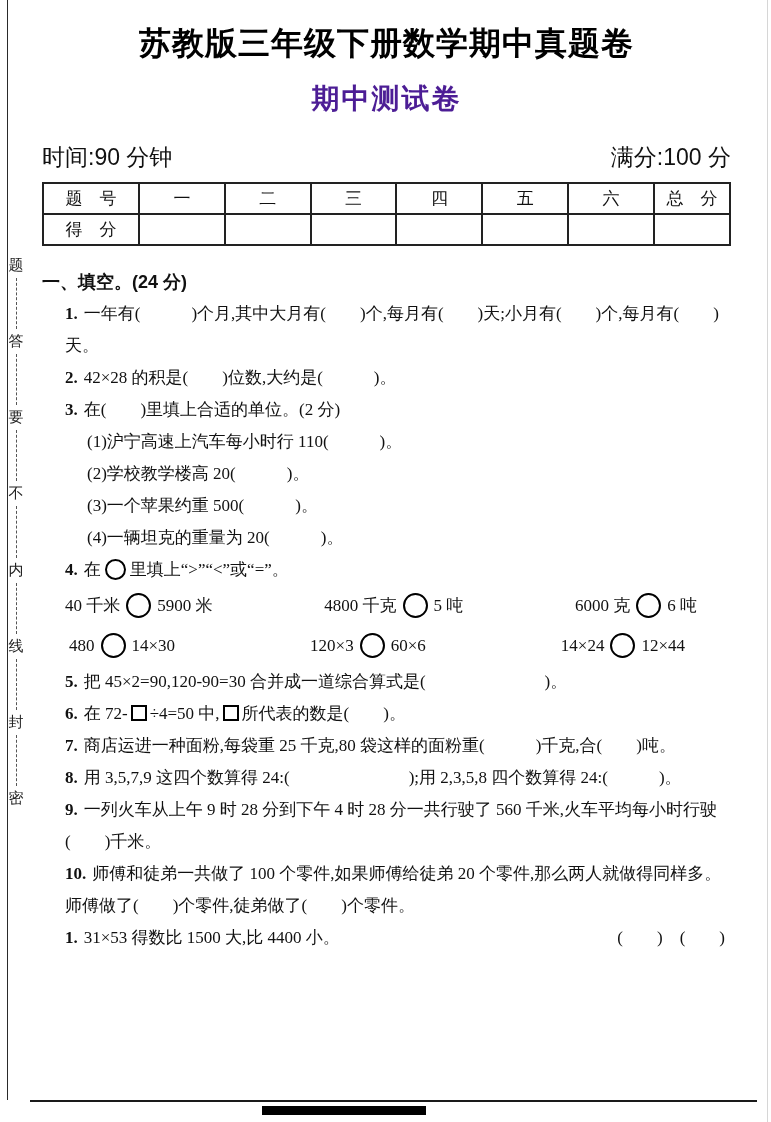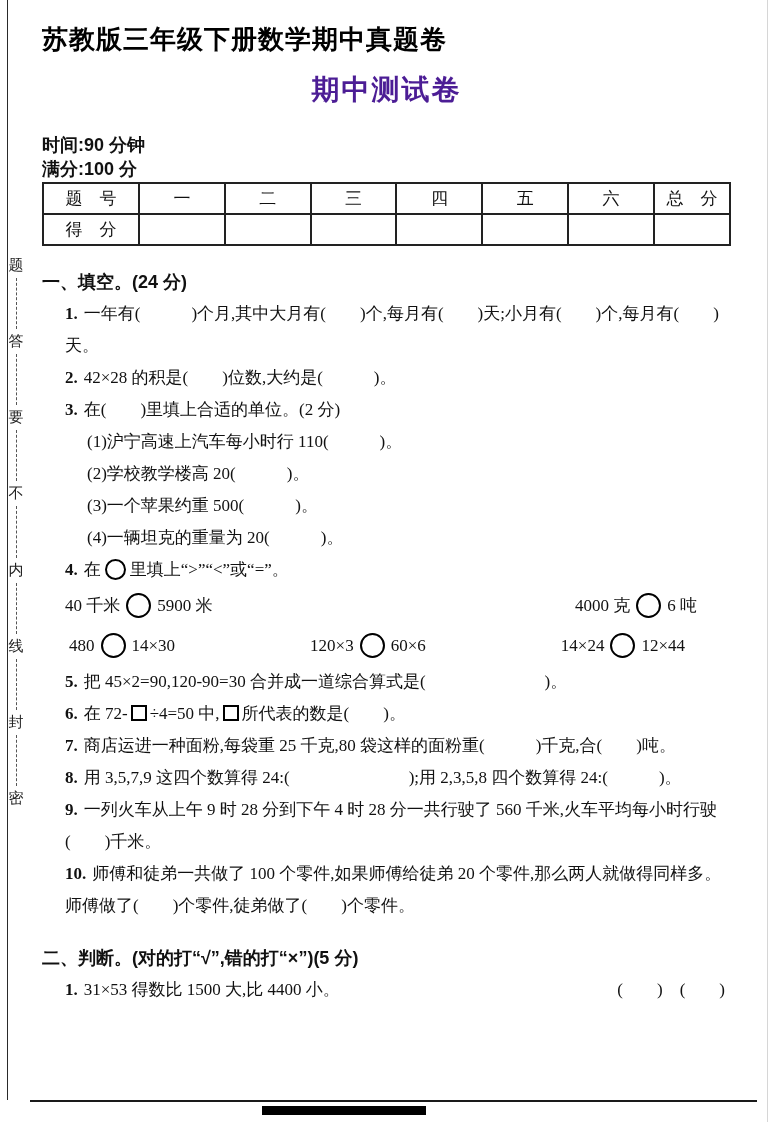--- a/index.html
+++ b/index.html
@@ -15,32 +15,32 @@
   .seal {
     position:absolute; left:6px; top:258px; height:548px; width:20px;
     display:flex; flex-direction:column; align-items:center;
   }
   .seal-char { font-size:15px; color:#222; line-height:1; }
   .seal-dash { flex:1; width:0; border-left:1.5px dashed #555; margin:5px 0; }
 
   .content { position:relative; margin:0 40px 0 42px; }
 
   .title {
-    padding-top:22px; font-weight:bold; font-size:26px;
+    padding-top:22px; text-align:center; font-weight:bold; font-size:32px;
     letter-spacing:1px; font-family:"Liberation Sans", sans-serif; color:#000;
   }
   .subtitle {
     margin-top:14px; text-align:center; font-weight:bold; font-size:28px;
     letter-spacing:2px; font-family:"Liberation Sans", sans-serif; color:#4c1d95;
   }
   .info-row {
     margin-top:24px; display:flex; justify-content:space-between;
-    font-weight:bold; font-size:18px; font-family:"Liberation Sans", sans-serif;flex-direction:column;
-  }
-  table.score-table { margin-top:1px; width:100%; border-collapse:collapse; }
+    font-weight:normal; font-size:23px; font-family:"Liberation Sans", sans-serif;
+  }
+  table.score-table { margin-top:9px; width:100%; border-collapse:collapse; }
   table.score-table td {
     border:2px solid #222; height:31px; text-align:center;
     font-size:17px; padding:0 2px;
   }
   td.st-first { width:96px; }
   td.st-last  { width:76px; }
 
   .sec-heading {
     margin-top:20px; font-weight:bold; font-size:18px;
     font-family:"Liberation Sans", sans-serif; line-height:32px;
@@ -146,21 +146,22 @@
       <div class="sub-item">(3)一个苹果约重 500(　　　)。</div>
       <div class="sub-item">(4)一辆坦克的重量为 20(　　　)。</div>
     </div>
 
     <div class="question">
       <div>
         <span class="q-num">4.</span><span>在</span><span class="circle sm"></span><span>里填上“&gt;”“&lt;”或“=”。</span>
       </div>
       <div class="cmp-row">
         <span class="cmp"><span>40 千米</span><span class="circle"></span><span>5900 米</span></span>
-        <span class="cmp"><span>4000 克</span><span class="circle"></span><span>6 吨</span></span>
+        <span class="cmp"><span>4800 千克</span><span class="circle"></span><span>5 吨</span></span>
+        <span class="cmp"><span>6000 克</span><span class="circle"></span><span>6 吨</span></span>
       </div>
       <div class="cmp-row r2">
         <span class="cmp"><span>480</span><span class="circle"></span><span>14×30</span></span>
         <span class="cmp"><span>120×3</span><span class="circle"></span><span>60×6</span></span>
         <span class="cmp"><span>14×24</span><span class="circle"></span><span>12×44</span></span>
       </div>
     </div>
 
     <div class="question">
       <span class="q-num">5.</span><span>把 45×2=90,120-90=30 合并成一道综合算式是(　　　　　　　)。</span>
@@ -179,21 +180,20 @@
     </div>
 
     <div class="question">
       <span class="q-num">9.</span><span>一列火车从上午 9 时 28 分到下午 4 时 28 分一共行驶了 560 千米,火车平均每小时行驶(　　)千米。</span>
     </div>
 
     <div class="question">
       <span class="q-num">10.</span><span>师傅和徒弟一共做了 100 个零件,如果师傅给徒弟 20 个零件,那么两人就做得同样多。师傅做了(　　)个零件,徒弟做了(　　)个零件。</span>
     </div>
 
-    <div class="sec-heading">二、判断。(对的打“√”,错的打“×”)(5 分)</div>
 
     <div class="question tf-line">
       <span><span class="q-num">1.</span><span>31×53 得数比 1500 大,比 4400 小。</span></span>
       <span class="tf-ans">(　　)　(　　)</span>
     </div>
 
   </div>
 
   <div class="bottom-line"></div>
   <div class="bottom-bar"></div>

